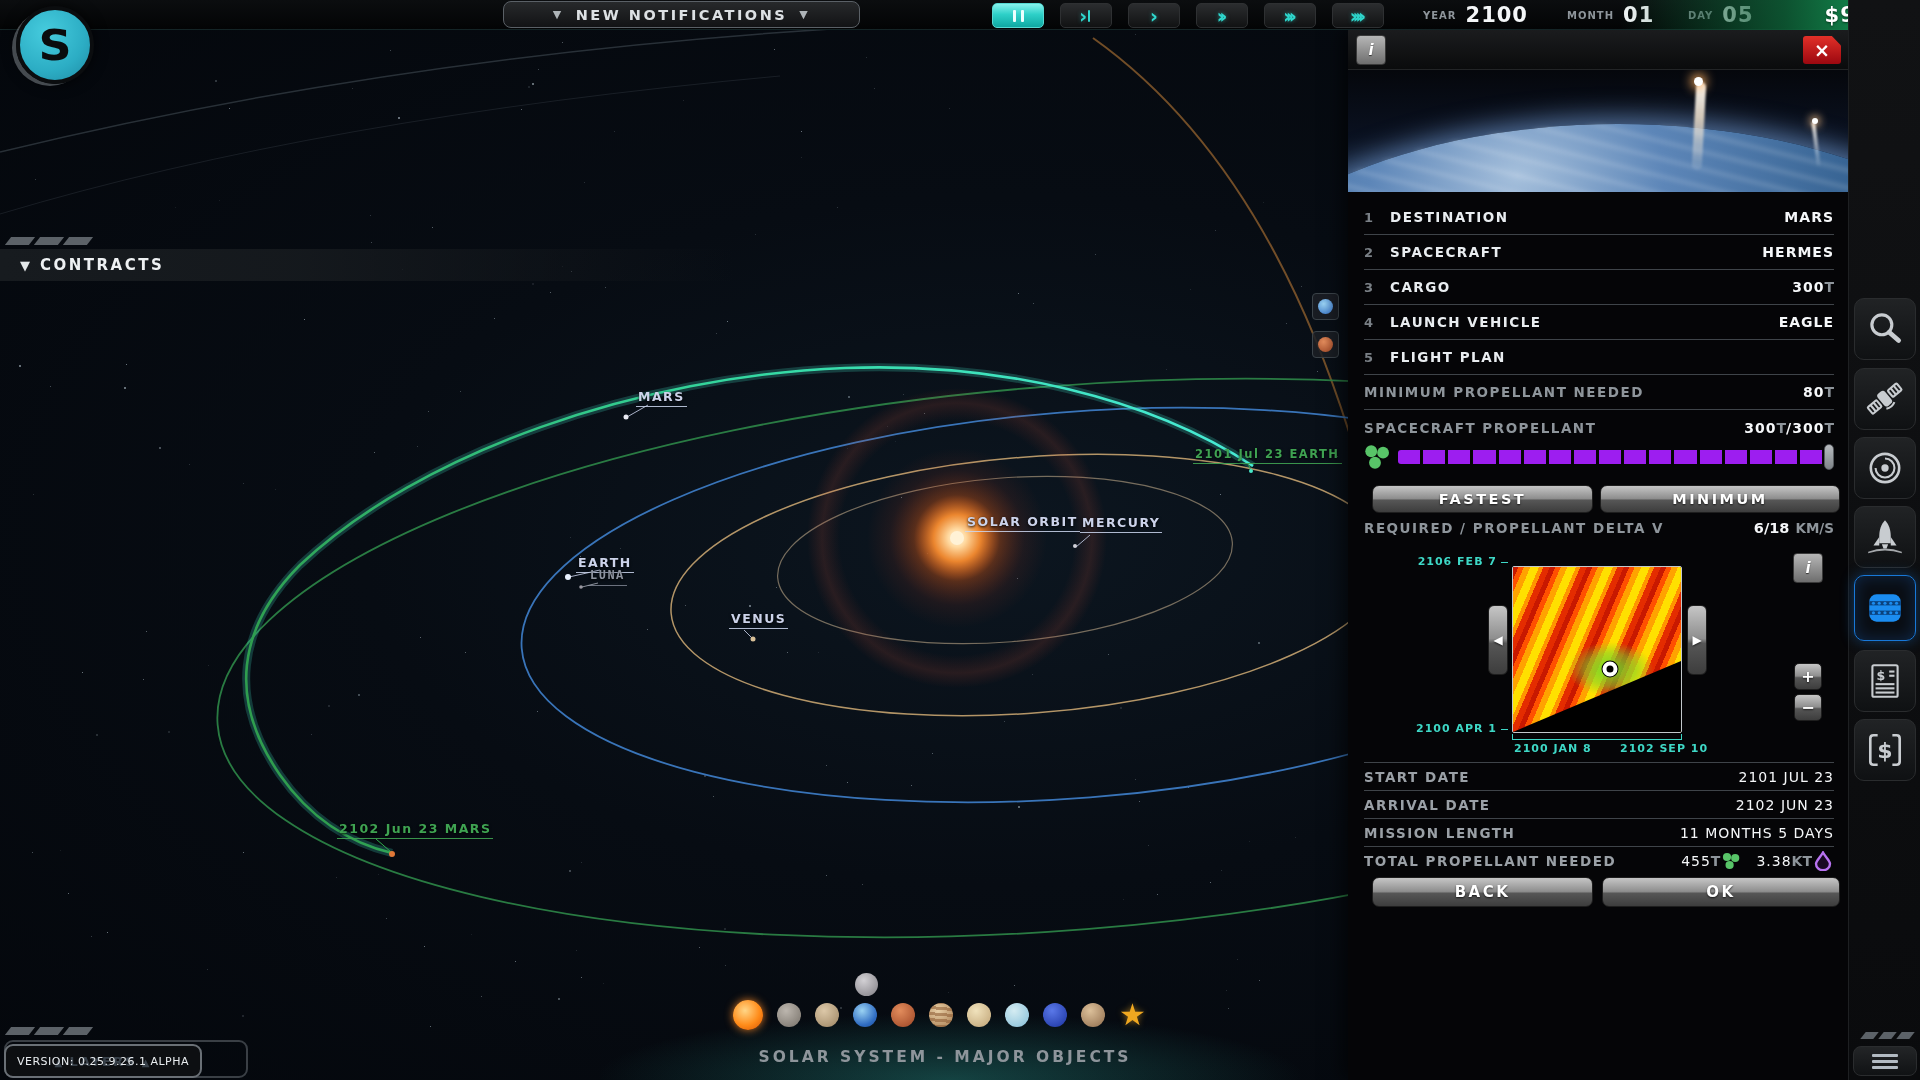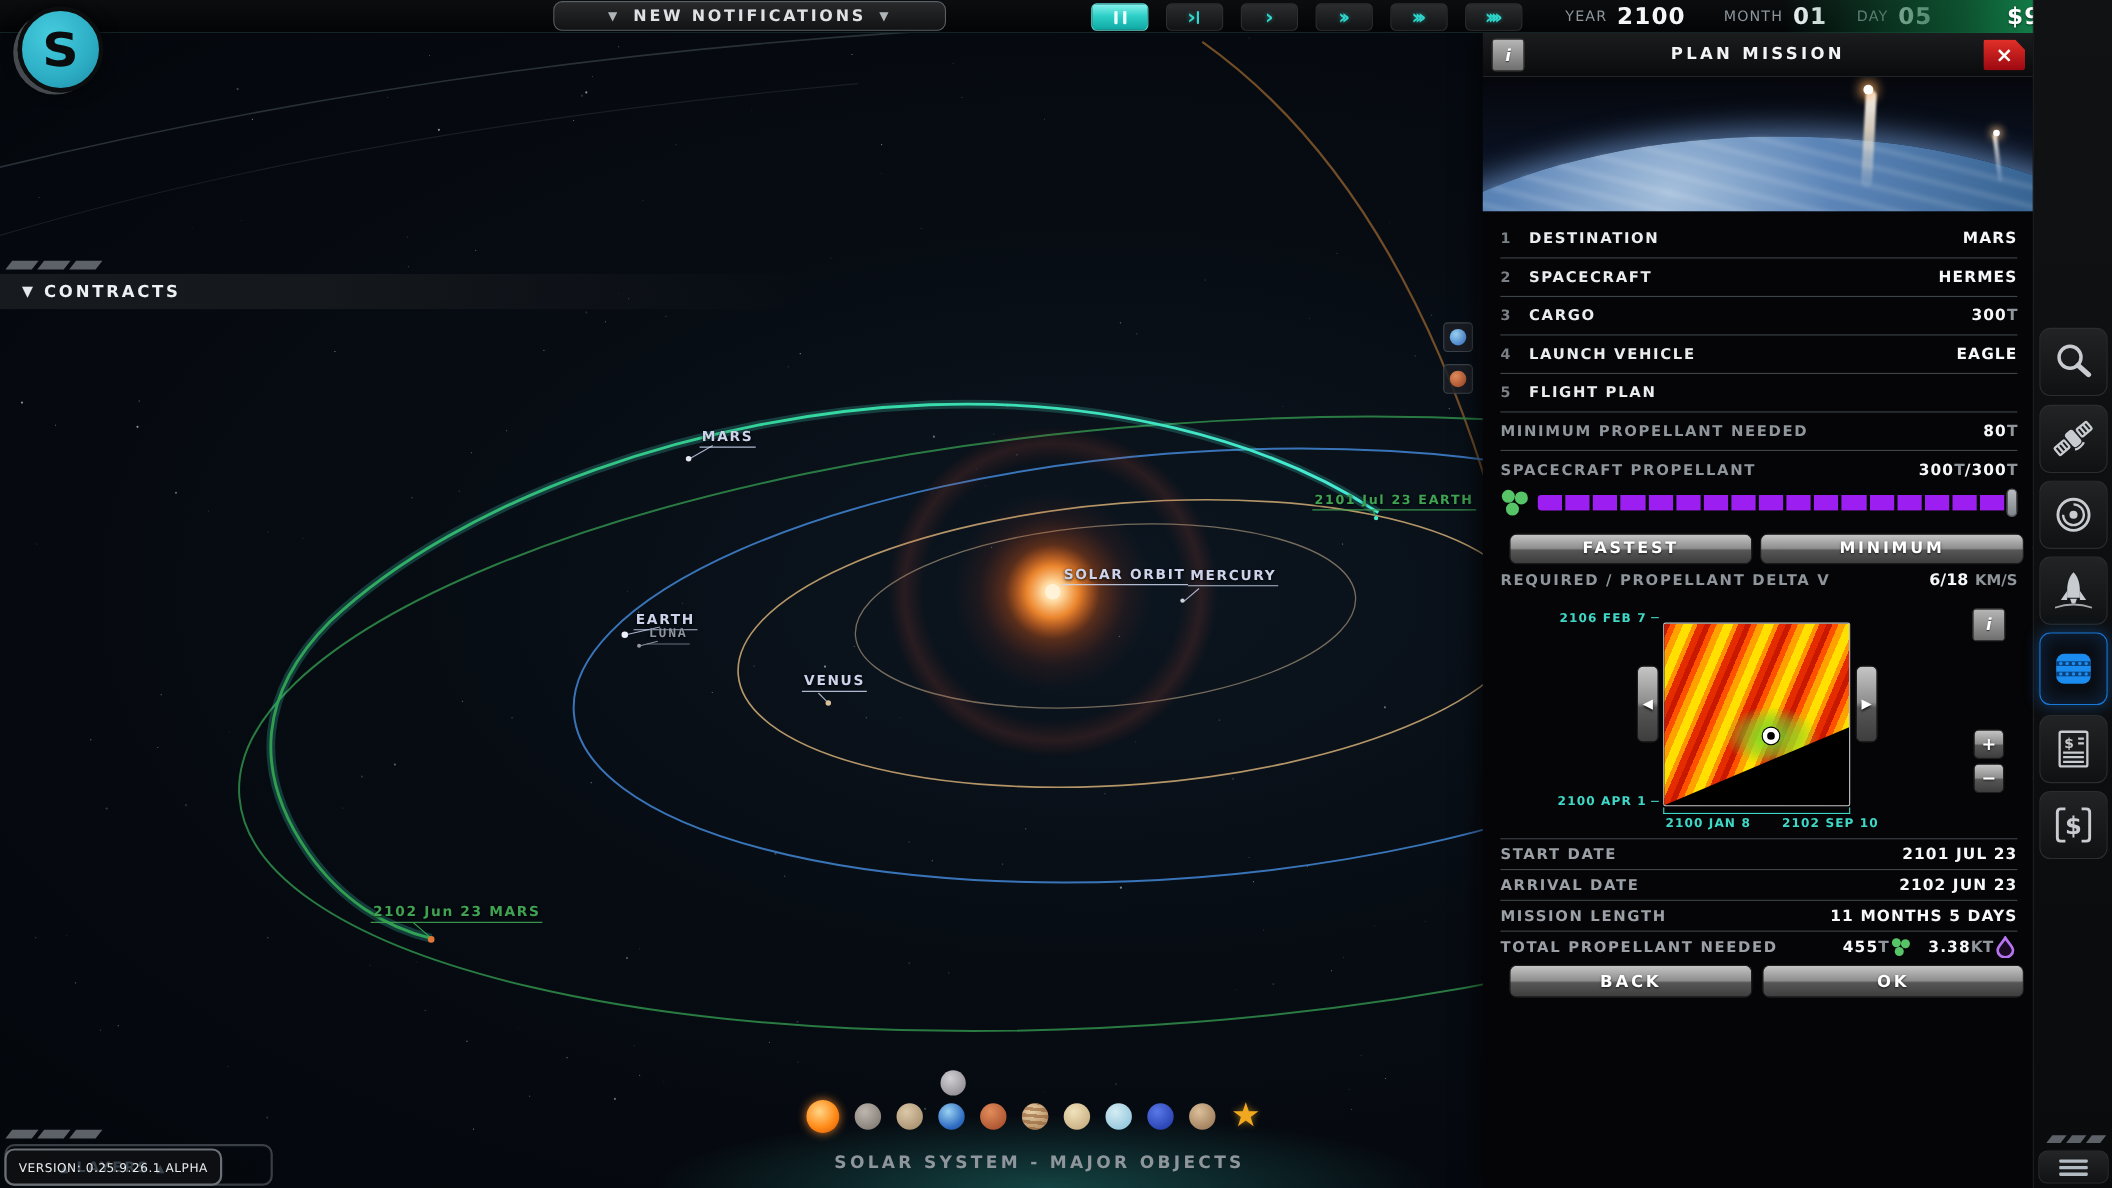--- a/index.html
+++ b/index.html
@@ -19,21 +19,21 @@
   .top-bar{position:absolute;left:0;top:0;width:1920px;height:30px;background:linear-gradient(180deg,#0b0d0f,#030405);border-bottom:1px solid #142426;z-index:30;}
   .notif-pill{position:absolute;left:503px;top:1px;width:357px;height:27px;border:1px solid #5a6066;border-radius:8px;background:linear-gradient(180deg,#27292b,#121315);display:flex;align-items:center;justify-content:center;gap:12px;color:#dde1e4;font-size:14.5px;font-weight:bold;letter-spacing:2.5px;cursor:pointer;}
   .notif-pill .tri{color:#aeb4b8;font-size:11px;}
   .time-controls{position:absolute;left:992px;top:3px;display:flex;gap:16px;}
   .time-btn{width:52px;height:25px;border-radius:5px;background:linear-gradient(180deg,#2b2d2f,#111213);border:1px solid #2e3032;display:flex;align-items:center;justify-content:center;cursor:pointer;}
   .time-btn .chev{color:#2fd8ce;font-size:19px;font-weight:bold;line-height:20px;margin:0 -2.5px;text-shadow:0 0 4px rgba(47,216,206,.5);}
   .time-btn .pbar{display:inline-block;width:3px;height:12px;background:#eafffe;margin:0 2.5px;border-radius:1px;}
   .time-btn .stepbar{display:inline-block;width:2.5px;height:12px;background:#2fd8ce;margin-left:3px;border-radius:1px;}
   .time-btn.active{background:linear-gradient(180deg,#86f2ec 0%,#2ed0c8 45%,#0fa8a2 100%);border-color:#57d8d2;}
   .clock-group{position:absolute;top:0;height:30px;display:flex;align-items:center;gap:9px;}
-  .clock-group .lab{color:#8e959b;font-size:13px;font-weight:normal;letter-spacing:1px;}
+  .clock-group .lab{color:#8e959b;font-size:10px;font-weight:bold;letter-spacing:1px;}
   .clock-group .val{color:#f4f6f8;font-size:21px;font-weight:bold;letter-spacing:1px;}
   .money-band{position:absolute;right:0;top:0;width:300px;height:30px;background:linear-gradient(90deg,rgba(10,60,36,0) 0%,rgba(14,94,54,.85) 55%,#16aa60 100%);}
   .money-text{position:absolute;right:7px;top:3px;color:#ffffff;font-size:21px;font-weight:bold;letter-spacing:1px;text-shadow:0 1px 2px rgba(0,40,20,.8);}
   .fps-text{position:absolute;right:10px;top:-1px;color:#49e87e;font-size:9px;font-weight:bold;letter-spacing:.5px;}
   
   .logo{position:absolute;left:16px;top:6px;width:78px;height:78px;border-radius:50%;background:radial-gradient(circle at 38% 32%,#46ccde 0%,#2cadc4 60%,#1f8aa4 100%);border:4px solid #0b0d0f;box-shadow:-5px 3px 0 -1px rgba(150,160,166,.45),0 0 14px rgba(0,0,0,.7);display:flex;align-items:center;justify-content:center;z-index:31;}
   .logo span{color:#0a0c0e;font-size:46px;font-weight:900;transform:scaleY(.92);}
   
   .contracts-bar{position:absolute;left:0;top:249px;width:920px;height:32px;background:linear-gradient(90deg,#171b1f 0%,rgba(23,27,31,.85) 32%,rgba(23,27,31,0) 80%);display:flex;align-items:center;gap:10px;padding-left:20px;z-index:5;cursor:pointer;}
   .contracts-bar .tri{color:#e4e8ea;font-size:13px;}
@@ -116,21 +116,21 @@
   .plot .stripesbg{position:absolute;inset:0;background:repeating-linear-gradient(113deg,#c81800 0 5px,#ff5000 5px 10px,#ffa200 10px 16px,#ffe000 16px 24px,#ff9400 24px 28px,#e42c00 28px 34px);}
   .plot .greenblob{position:absolute;inset:0;background:radial-gradient(ellipse 34% 22% at 58% 62%,rgba(110,214,40,.95) 0%,rgba(120,210,45,.55) 45%,rgba(120,210,45,0) 75%);}
   .plot .blacktri{position:absolute;inset:0;background:#000;clip-path:polygon(0% 100%,100% 57%,100% 100%);}
   .plot .marker{position:absolute;left:58%;top:62%;width:15px;height:15px;border:4px solid #fff;background:#000;border-radius:50%;transform:translate(-50%,-50%);box-shadow:0 0 0 1px #000;}
   .pc-axis{position:absolute;left:164px;top:704px;width:170px;height:6px;border-left:1px solid #3ed8c6;border-right:1px solid #3ed8c6;border-bottom:1px solid #3ed8c6;}
   .arrow-btn{position:absolute;width:20px;height:70px;top:575px;font-size:12px;border-radius:6px;}
   .sq-btn{position:absolute;width:28px;height:27px;border-radius:5px;font-size:16px;}
   .summary{position:absolute;left:16px;top:732px;width:470px;}
   .srow{height:28px;display:flex;align-items:center;border-top:1px solid #3f4449;}
   .srow .lbl{flex:1;color:#9aa0a6;font-size:13.5px;font-weight:bold;letter-spacing:1.5px;}
-  .srow .val{color:#f5f7f9;font-size:14px;font-weight:bold;letter-spacing:1px;}
+  .srow .val{color:#f5f7f9;font-size:14px;font-weight:normal;letter-spacing:1px;}
   .srow .unit{color:#8e959b;font-size:14px;font-weight:bold;}
   .srow svg{margin:0 2px;}
   .bottom-btn{position:absolute;top:847px;height:30px;font-size:15px;letter-spacing:2.5px;}
 </style>
 </head>
 <body>
 
 <div id="root">
 
   <div id="stars">
@@ -448,21 +448,20 @@
     </div>
   <div class="version-outer"></div>
   <div class="version-box">
     <span class="ghost">LAYERS</span>
     <span class="vtxt">VERSION: 0.25.9.26.1 ALPHA</span>
   </div>
 
   <div class="panel">
     <div class="panel-header">
       <div class="info-btn" style="left:8px;top:5px;">i</div>
-      <div class="panel-title">PLAN MISSION</div>
       <div class="close-btn">
           <span>×</span>
         </div>
     </div>
 
     <div class="hero">
       <div class="earth"></div>
       <div class="plume"></div>
       <div class="plume-head"></div>
       <div class="plume2"></div>

